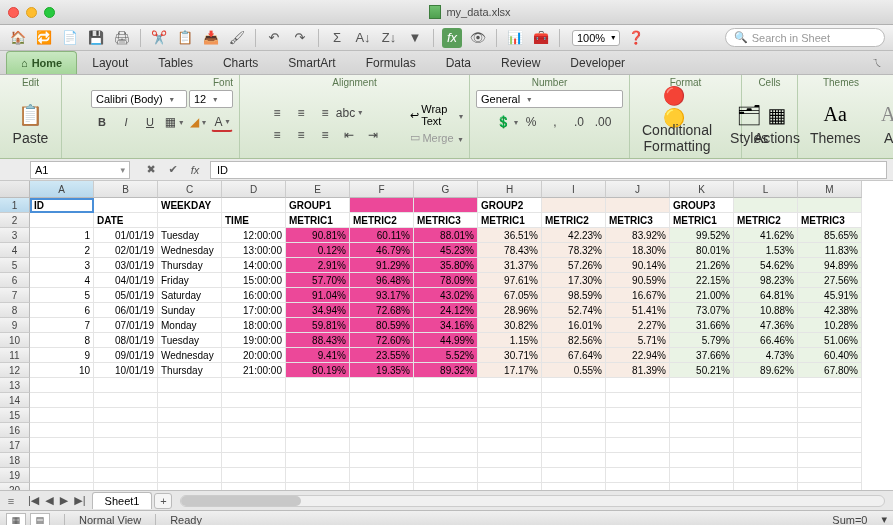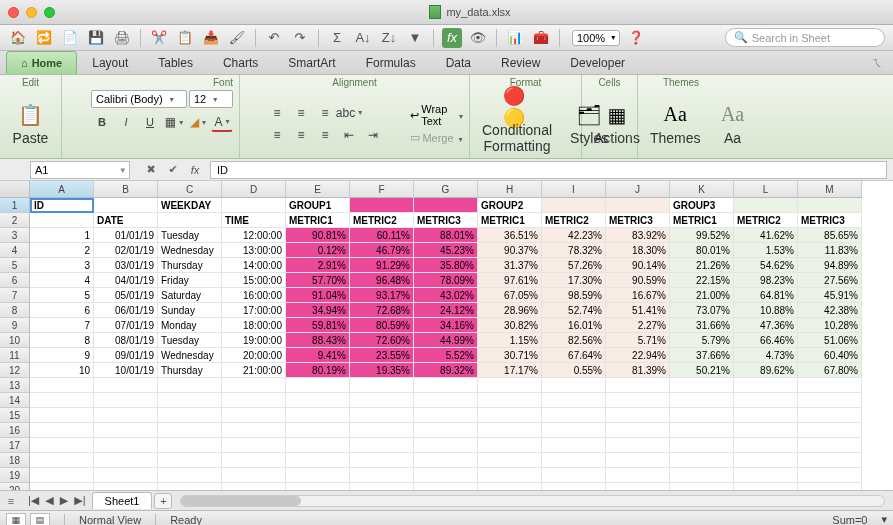--- a/index.html
+++ b/index.html
@@ -220,20 +220,35 @@
         </div>
         <div class="rb-row" style="cursor:pointer;color:#999;">
           <span>▭</span>
           <span style="font-size:11px;">Merge</span>
           <span class="rb-drop"></span>
         </div>
       </div>
     </div>
   </div>
 
+  <div class="ribbon-group" style="width:160px;">
+    <div class="ribbon-group-label">Number</div>
+    <div class="ribbon-group-body" style="flex-direction:column;align-items:stretch;gap:4px;">
+      <div class="rb-select rb-drop">
+          <span>General</span>
+        </div>
+      <div class="rb-row">
+        <div class="rb-smbtn rb-drop">💲</div>
+        <div class="rb-smbtn">%</div>
+        <div class="rb-smbtn">,</div>
+        <div class="rb-smbtn">.0</div>
+        <div class="rb-smbtn">.00</div>
+      </div>
+    </div>
+  </div>
 
   <div class="ribbon-group" style="width:112px;">
     <div class="ribbon-group-label">Format</div>
     <div class="ribbon-group-body">
       <div class="rb-bigbtn">
         <div class="ico" style="font-size:18px;">🔴🟡</div>
         <div class="lbl">Conditional Formatting</div>
       </div>
       <div class="rb-bigbtn">
         <div class="ico">🗂</div>
@@ -341,21 +356,21 @@
       <div class="cell g3 right">41.62%</div>
       <div class="cell g3 right">85.65%</div>
       <div class="row-head">4</div>
       <div class="cell right">2</div>
       <div class="cell right">02/01/19</div>
       <div class="cell">Wednesday</div>
       <div class="cell right">13:00:00</div>
       <div class="cell g1 right">0.12%</div>
       <div class="cell g1 right">46.79%</div>
       <div class="cell g1 right">45.23%</div>
-      <div class="cell g2 right">90.37%</div>
+      <div class="cell g2 right">78.43%</div>
       <div class="cell g2 right">78.32%</div>
       <div class="cell g2 right">18.30%</div>
       <div class="cell g3 right">80.01%</div>
       <div class="cell g3 right">1.53%</div>
       <div class="cell g3 right">11.83%</div>
       <div class="row-head">5</div>
       <div class="cell right">3</div>
       <div class="cell right">03/01/19</div>
       <div class="cell">Thursday</div>
       <div class="cell right">14:00:00</div>

